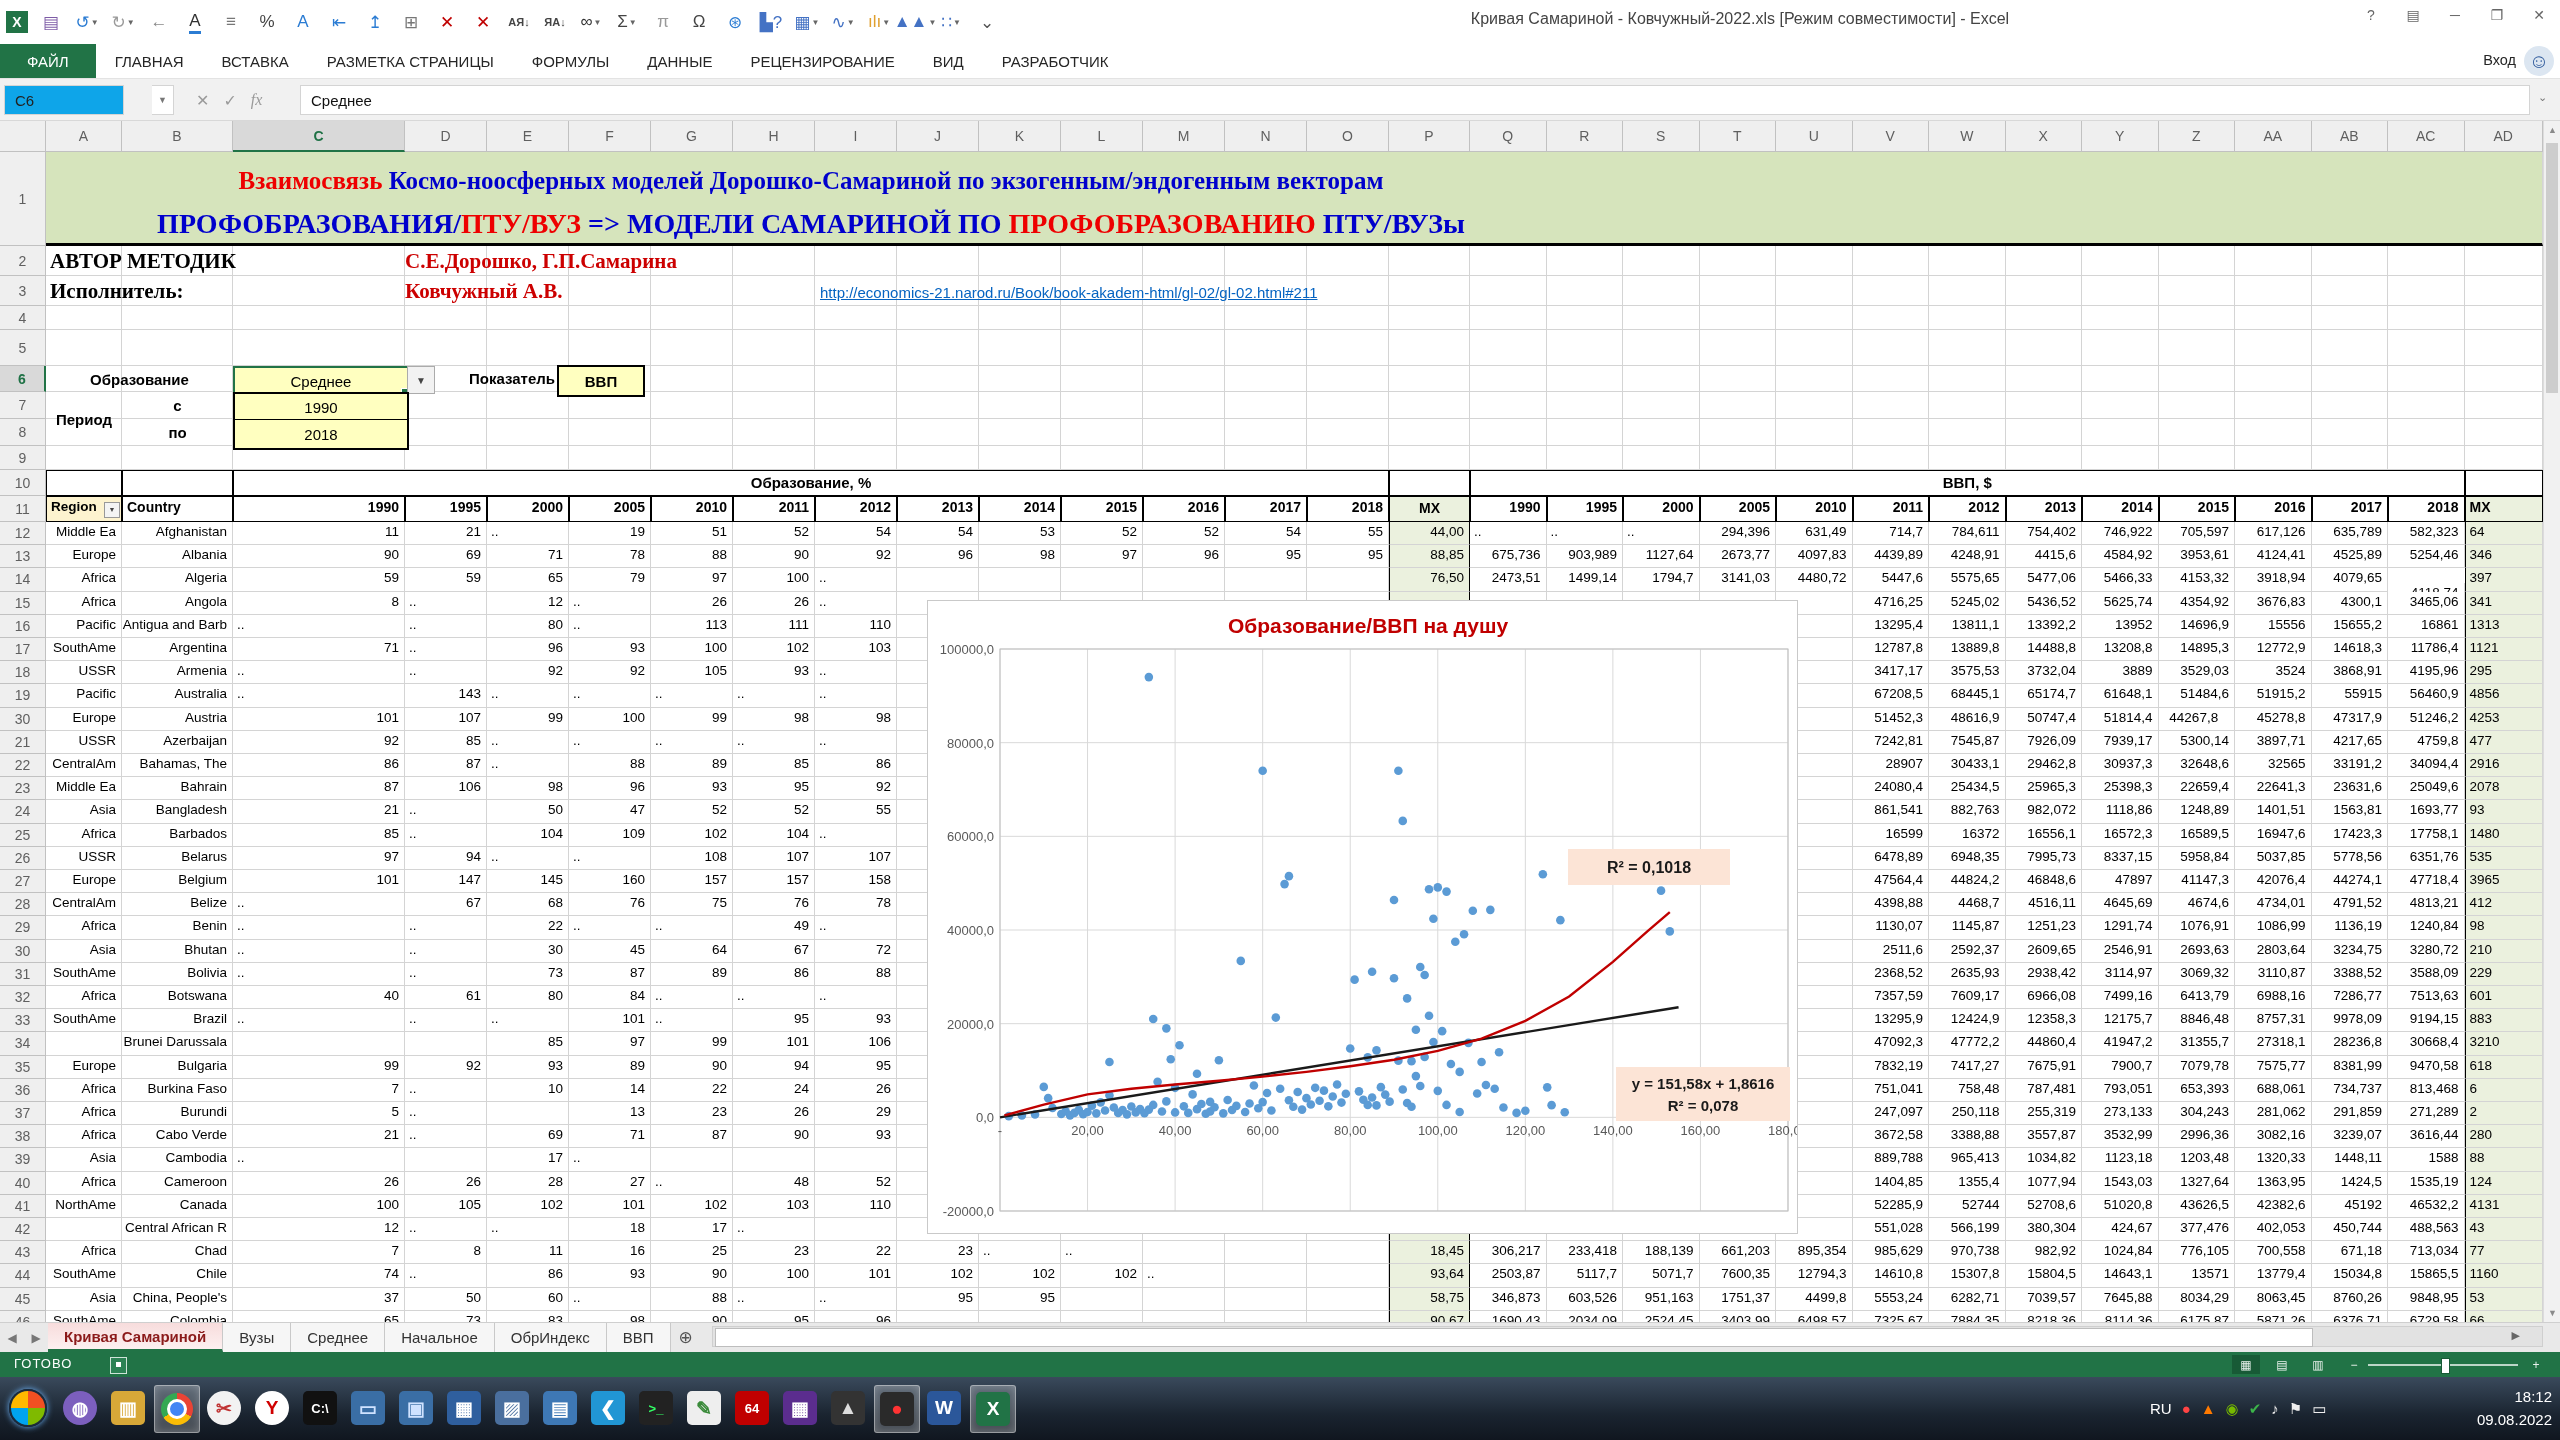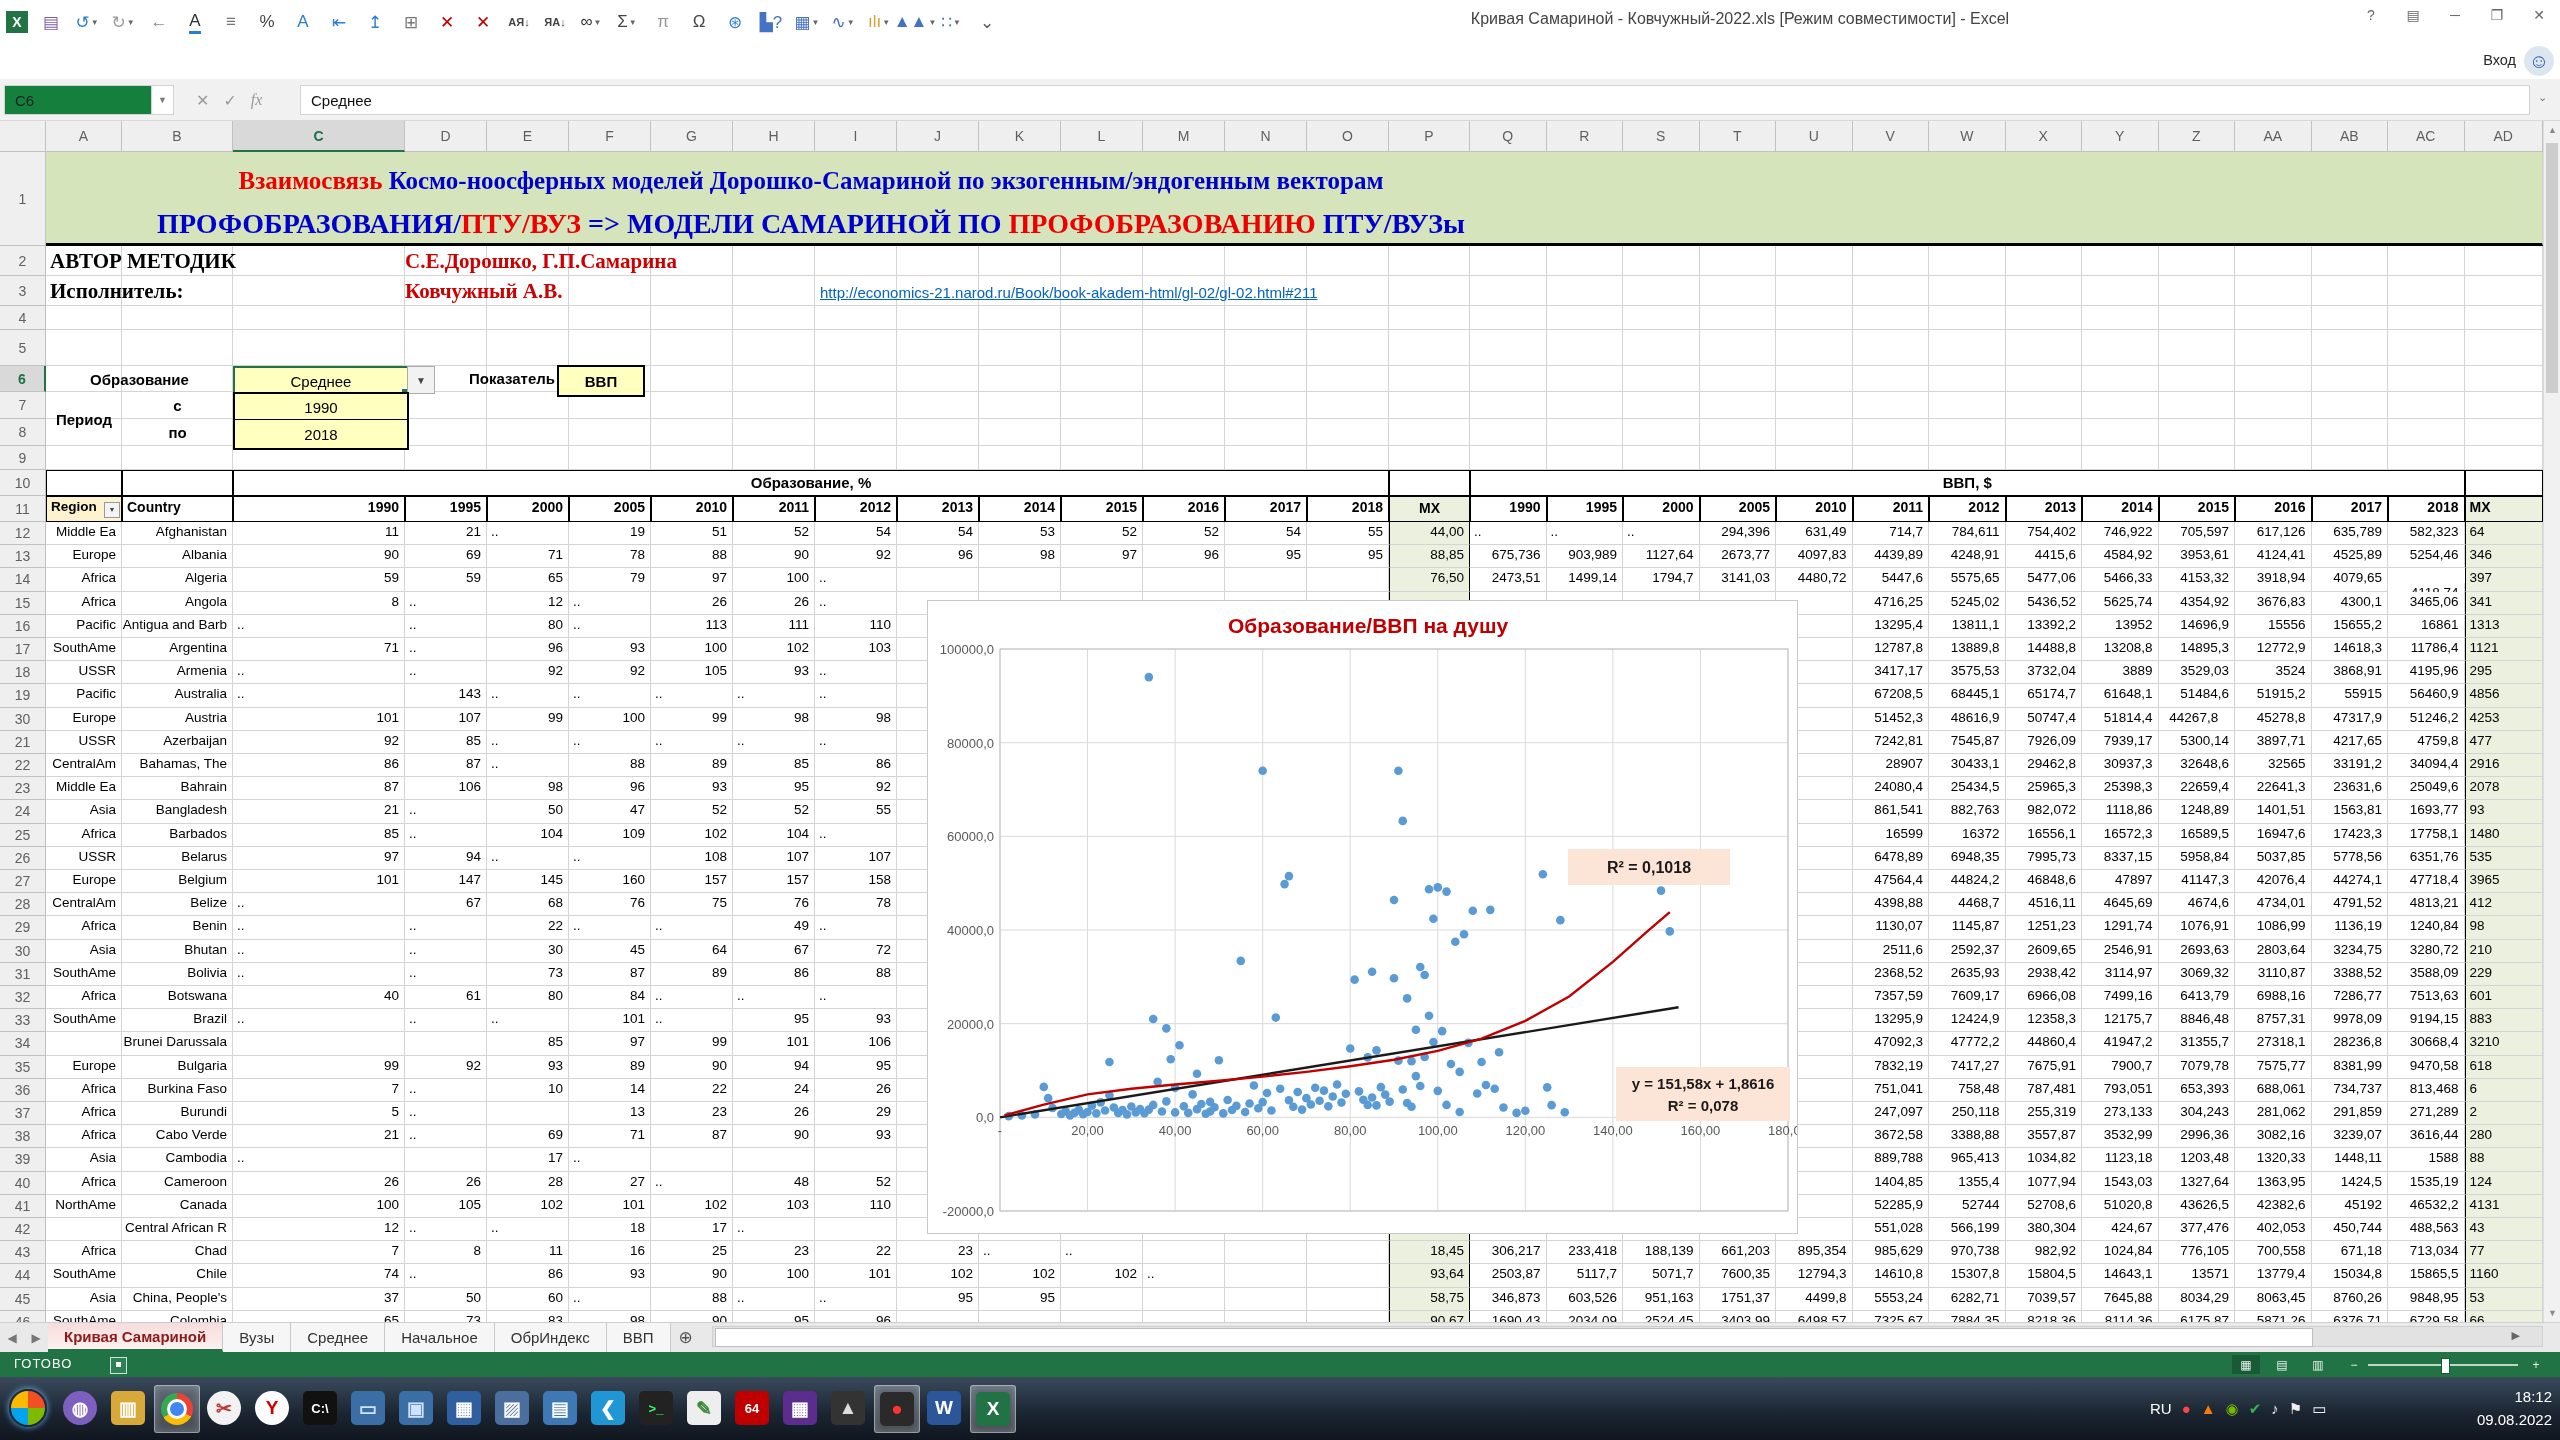--- a/index.html
+++ b/index.html
@@ -15,21 +15,21 @@
   .winbtns{top:0;right:0;height:30px;display:flex;}
   .wbtn{width:42px;height:30px;display:flex;align-items:center;justify-content:center;color:#666;font-size:14px;}
   
   .ribbon{left:0;top:44px;width:2560px;height:35px;background:#fff;border-bottom:1px solid #e3e3e3;display:flex;align-items:stretch;}
   .rtab{display:flex;align-items:center;padding:0 19px;font-size:15px;color:#262626;}
   .rtab.file{background:#217346;color:#fff;padding:0 27px;}
   .signin{position:absolute;right:44px;top:52px;font-size:14.5px;color:#262626;}
   .avatar{position:absolute;right:6px;top:46px;width:30px;height:30px;border-radius:50%;background:#dce6f1;color:#2b579a;display:flex;align-items:center;justify-content:center;font-size:20px;}
   
   .fbar{left:0;top:79px;width:2560px;height:42px;background:#f1f1f1;border-bottom:1px solid #d8d8d8;}
-  .namebox{left:4px;top:6px;width:148px;height:30px;background:#15803d;border:1px solid #d4d4d4;font-size:15px;color:#222;display:flex;align-items:center;padding-left:10px;}
+  .namebox{left:4px;top:6px;width:120px;height:30px;background:#0ea5e9;border:1px solid #d4d4d4;font-size:15px;color:#222;display:flex;align-items:center;padding-left:10px;}
   .nbarrow{left:152px;top:6px;width:22px;height:30px;background:#fff;border:1px solid #d4d4d4;border-left:none;color:#777;font-size:9px;display:flex;align-items:center;justify-content:center;}
   .fxbtns{left:196px;top:6px;height:30px;display:flex;align-items:center;gap:14px;color:#9a9a9a;font-size:16px;}
   .finput{left:300px;top:6px;width:2230px;height:30px;background:#fff;border:1px solid #d4d4d4;font-size:15px;color:#111;display:flex;align-items:center;padding-left:10px;}
   .fexp{left:2538px;top:12px;color:#777;font-size:11px;}
   
   .gridclip{left:0;top:121px;width:2543px;height:1201px;overflow:hidden;background:#fff;}
   .cell{position:absolute;box-sizing:border-box;border-right:1px solid #d4d4d4;border-bottom:1px solid #d4d4d4;font-size:13.5px;color:#000;overflow:hidden;white-space:nowrap;background:#fff;line-height:1.55;}
   .hdr{position:absolute;box-sizing:border-box;background:#efefef;border-right:1px solid #c1c1c1;border-bottom:1px solid #c1c1c1;color:#5f5f5f;display:flex;align-items:center;justify-content:center;font-size:14px;overflow:hidden;}
   .hdr.sel{background:#d9d9d9;color:#1e7145;}
   .blk{border:1px solid #000 !important;}
@@ -169,20 +169,31 @@
     <div class="a apptitle">Кривая Самариной - Ковчужный-2022.xls  [Режим совместимости] - Excel</div>
     <div class="a winbtns" id="winbtns">
         <div class="wbtn">?</div>
         <div class="wbtn">▤</div>
         <div class="wbtn">─</div>
         <div class="wbtn">❐</div>
         <div class="wbtn">✕</div>
       </div>
   </div>
 
+  <div class="a ribbon" id="ribbontabs">
+      <div class="rtab file">ФАЙЛ</div>
+      <div class="rtab">ГЛАВНАЯ</div>
+      <div class="rtab">ВСТАВКА</div>
+      <div class="rtab">РАЗМЕТКА СТРАНИЦЫ</div>
+      <div class="rtab">ФОРМУЛЫ</div>
+      <div class="rtab">ДАННЫЕ</div>
+      <div class="rtab">РЕЦЕНЗИРОВАНИЕ</div>
+      <div class="rtab">ВИД</div>
+      <div class="rtab">РАЗРАБОТЧИК</div>
+    </div>
   <div class="signin">Вход</div>
   <div class="avatar">☺</div>
 
   <div class="a fbar">
     <div class="a namebox">C6</div>
     <div class="a nbarrow">▼</div>
     <div class="a fxbtns">
       <span>✕</span>
       <span>✓</span>
       <span style="font-style:italic;font-family:'Liberation Serif',serif;">fx</span>

